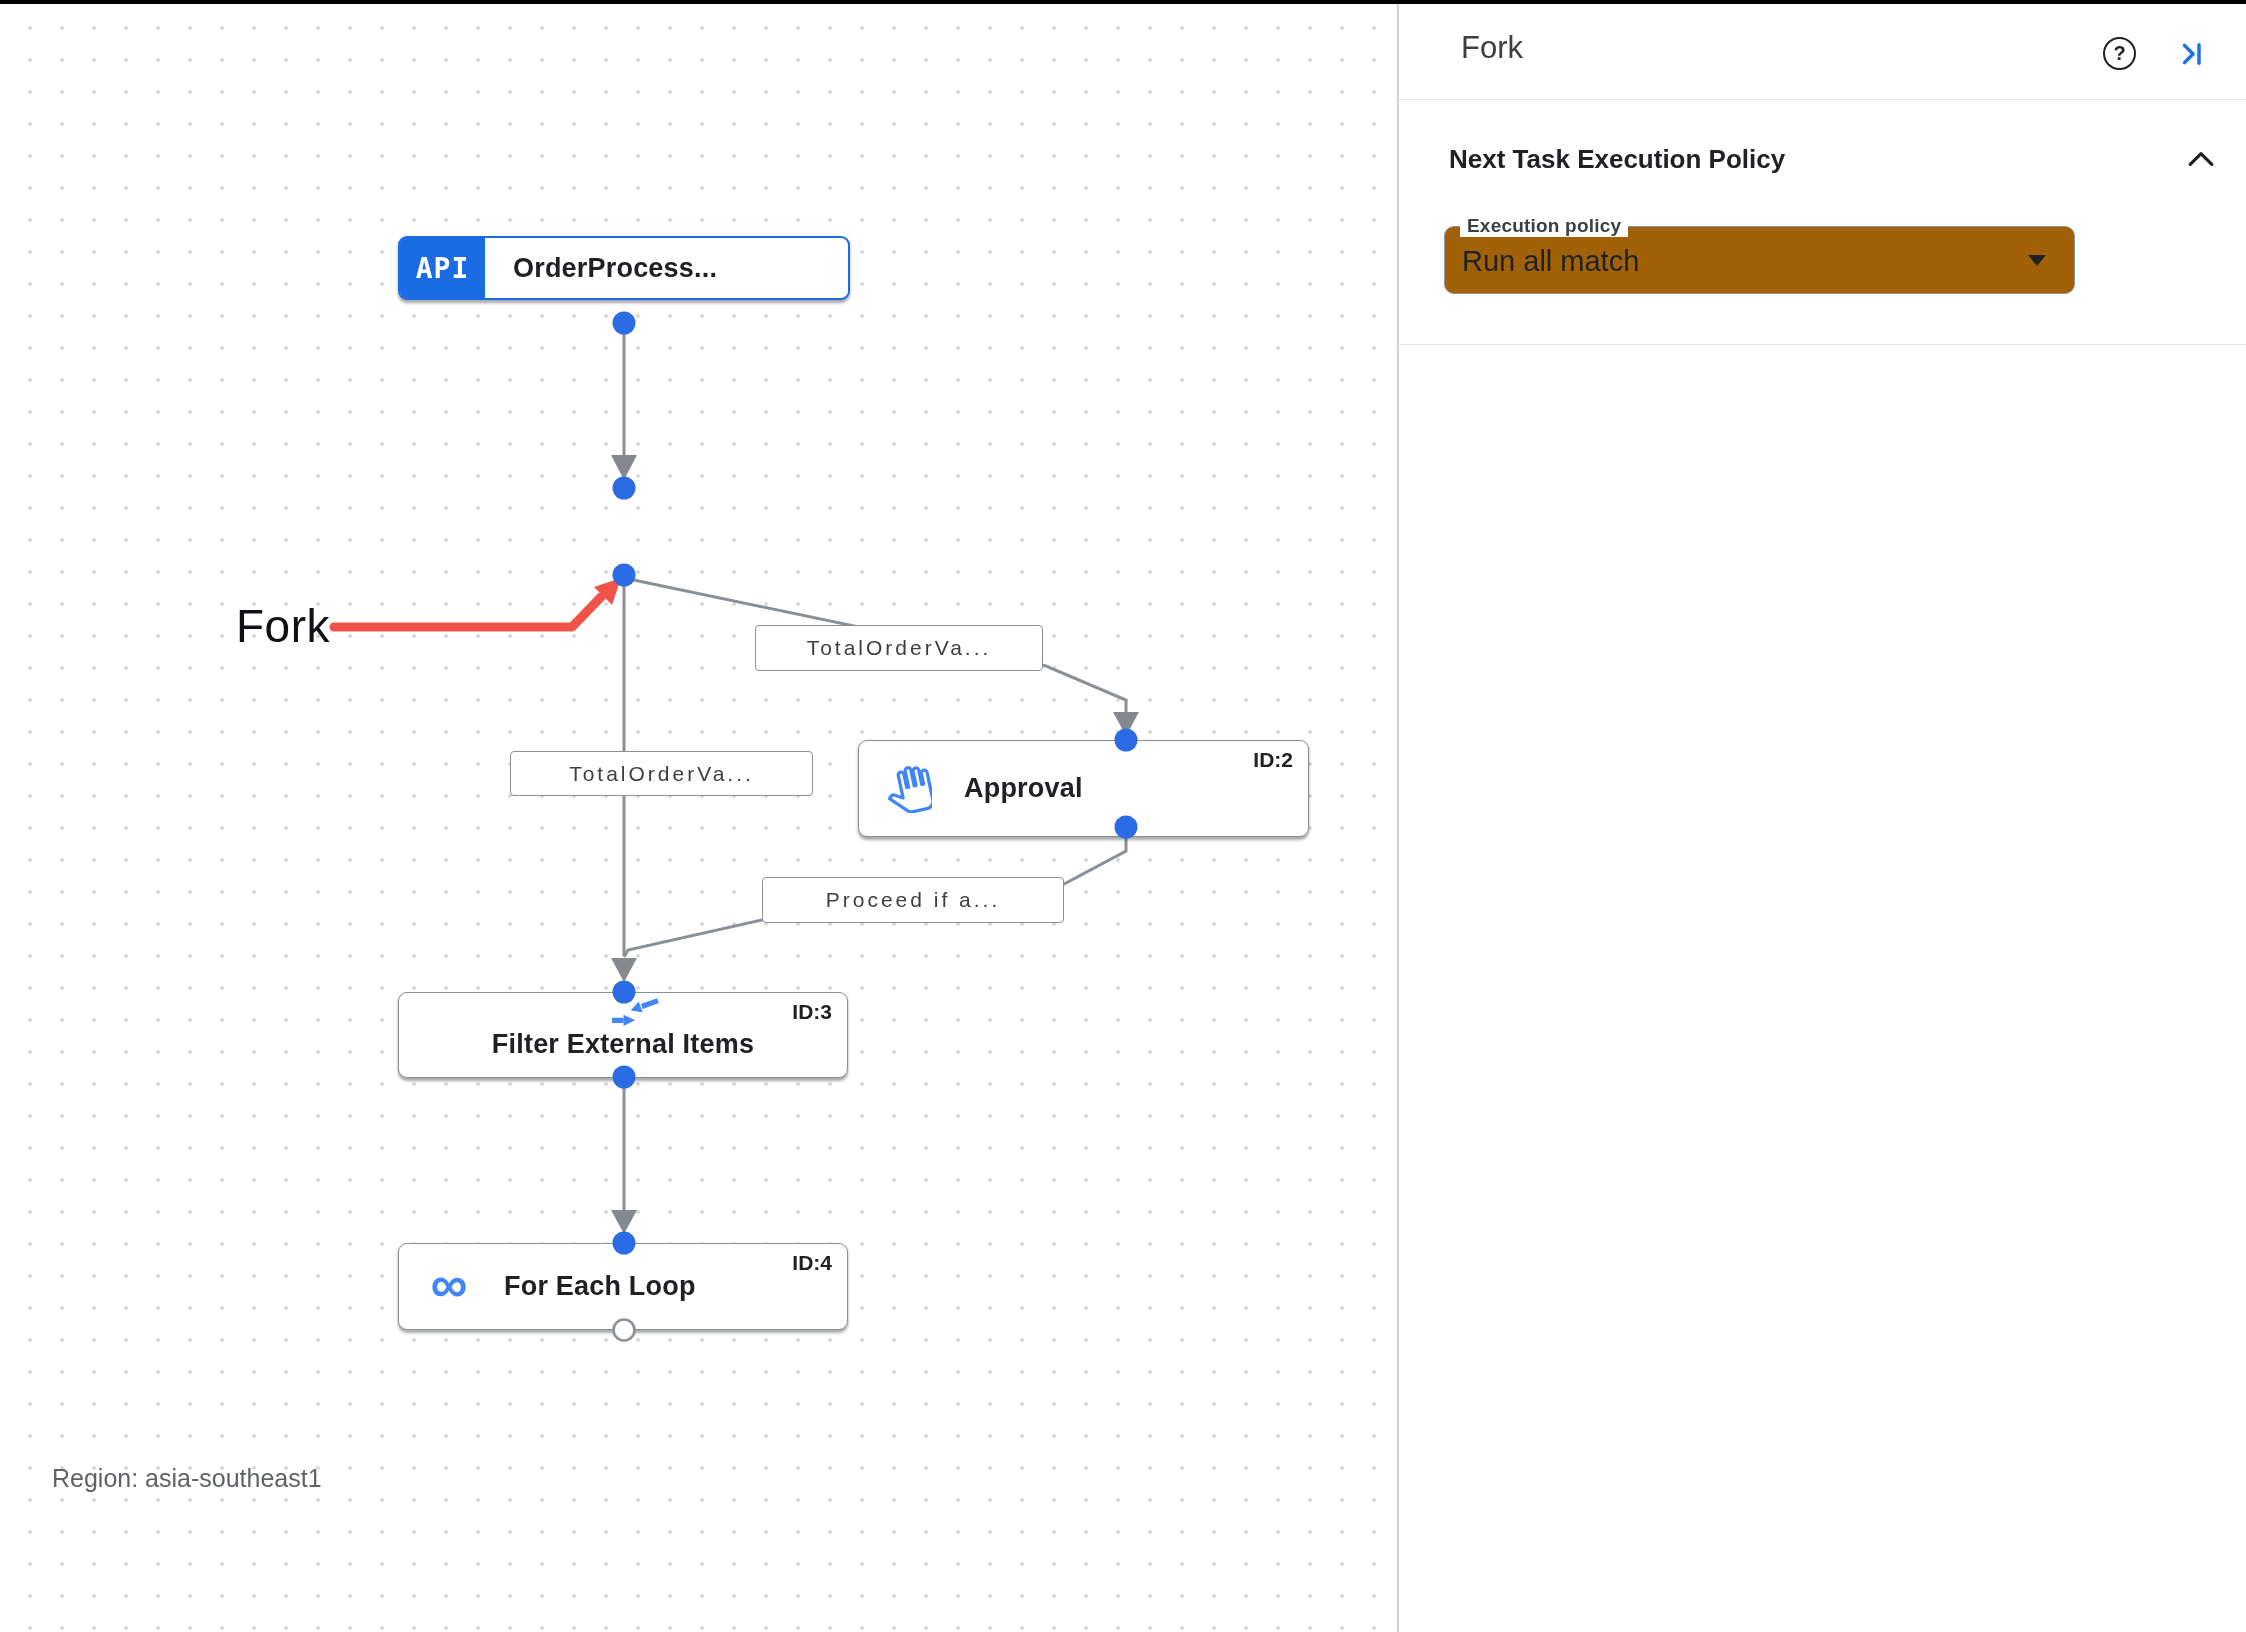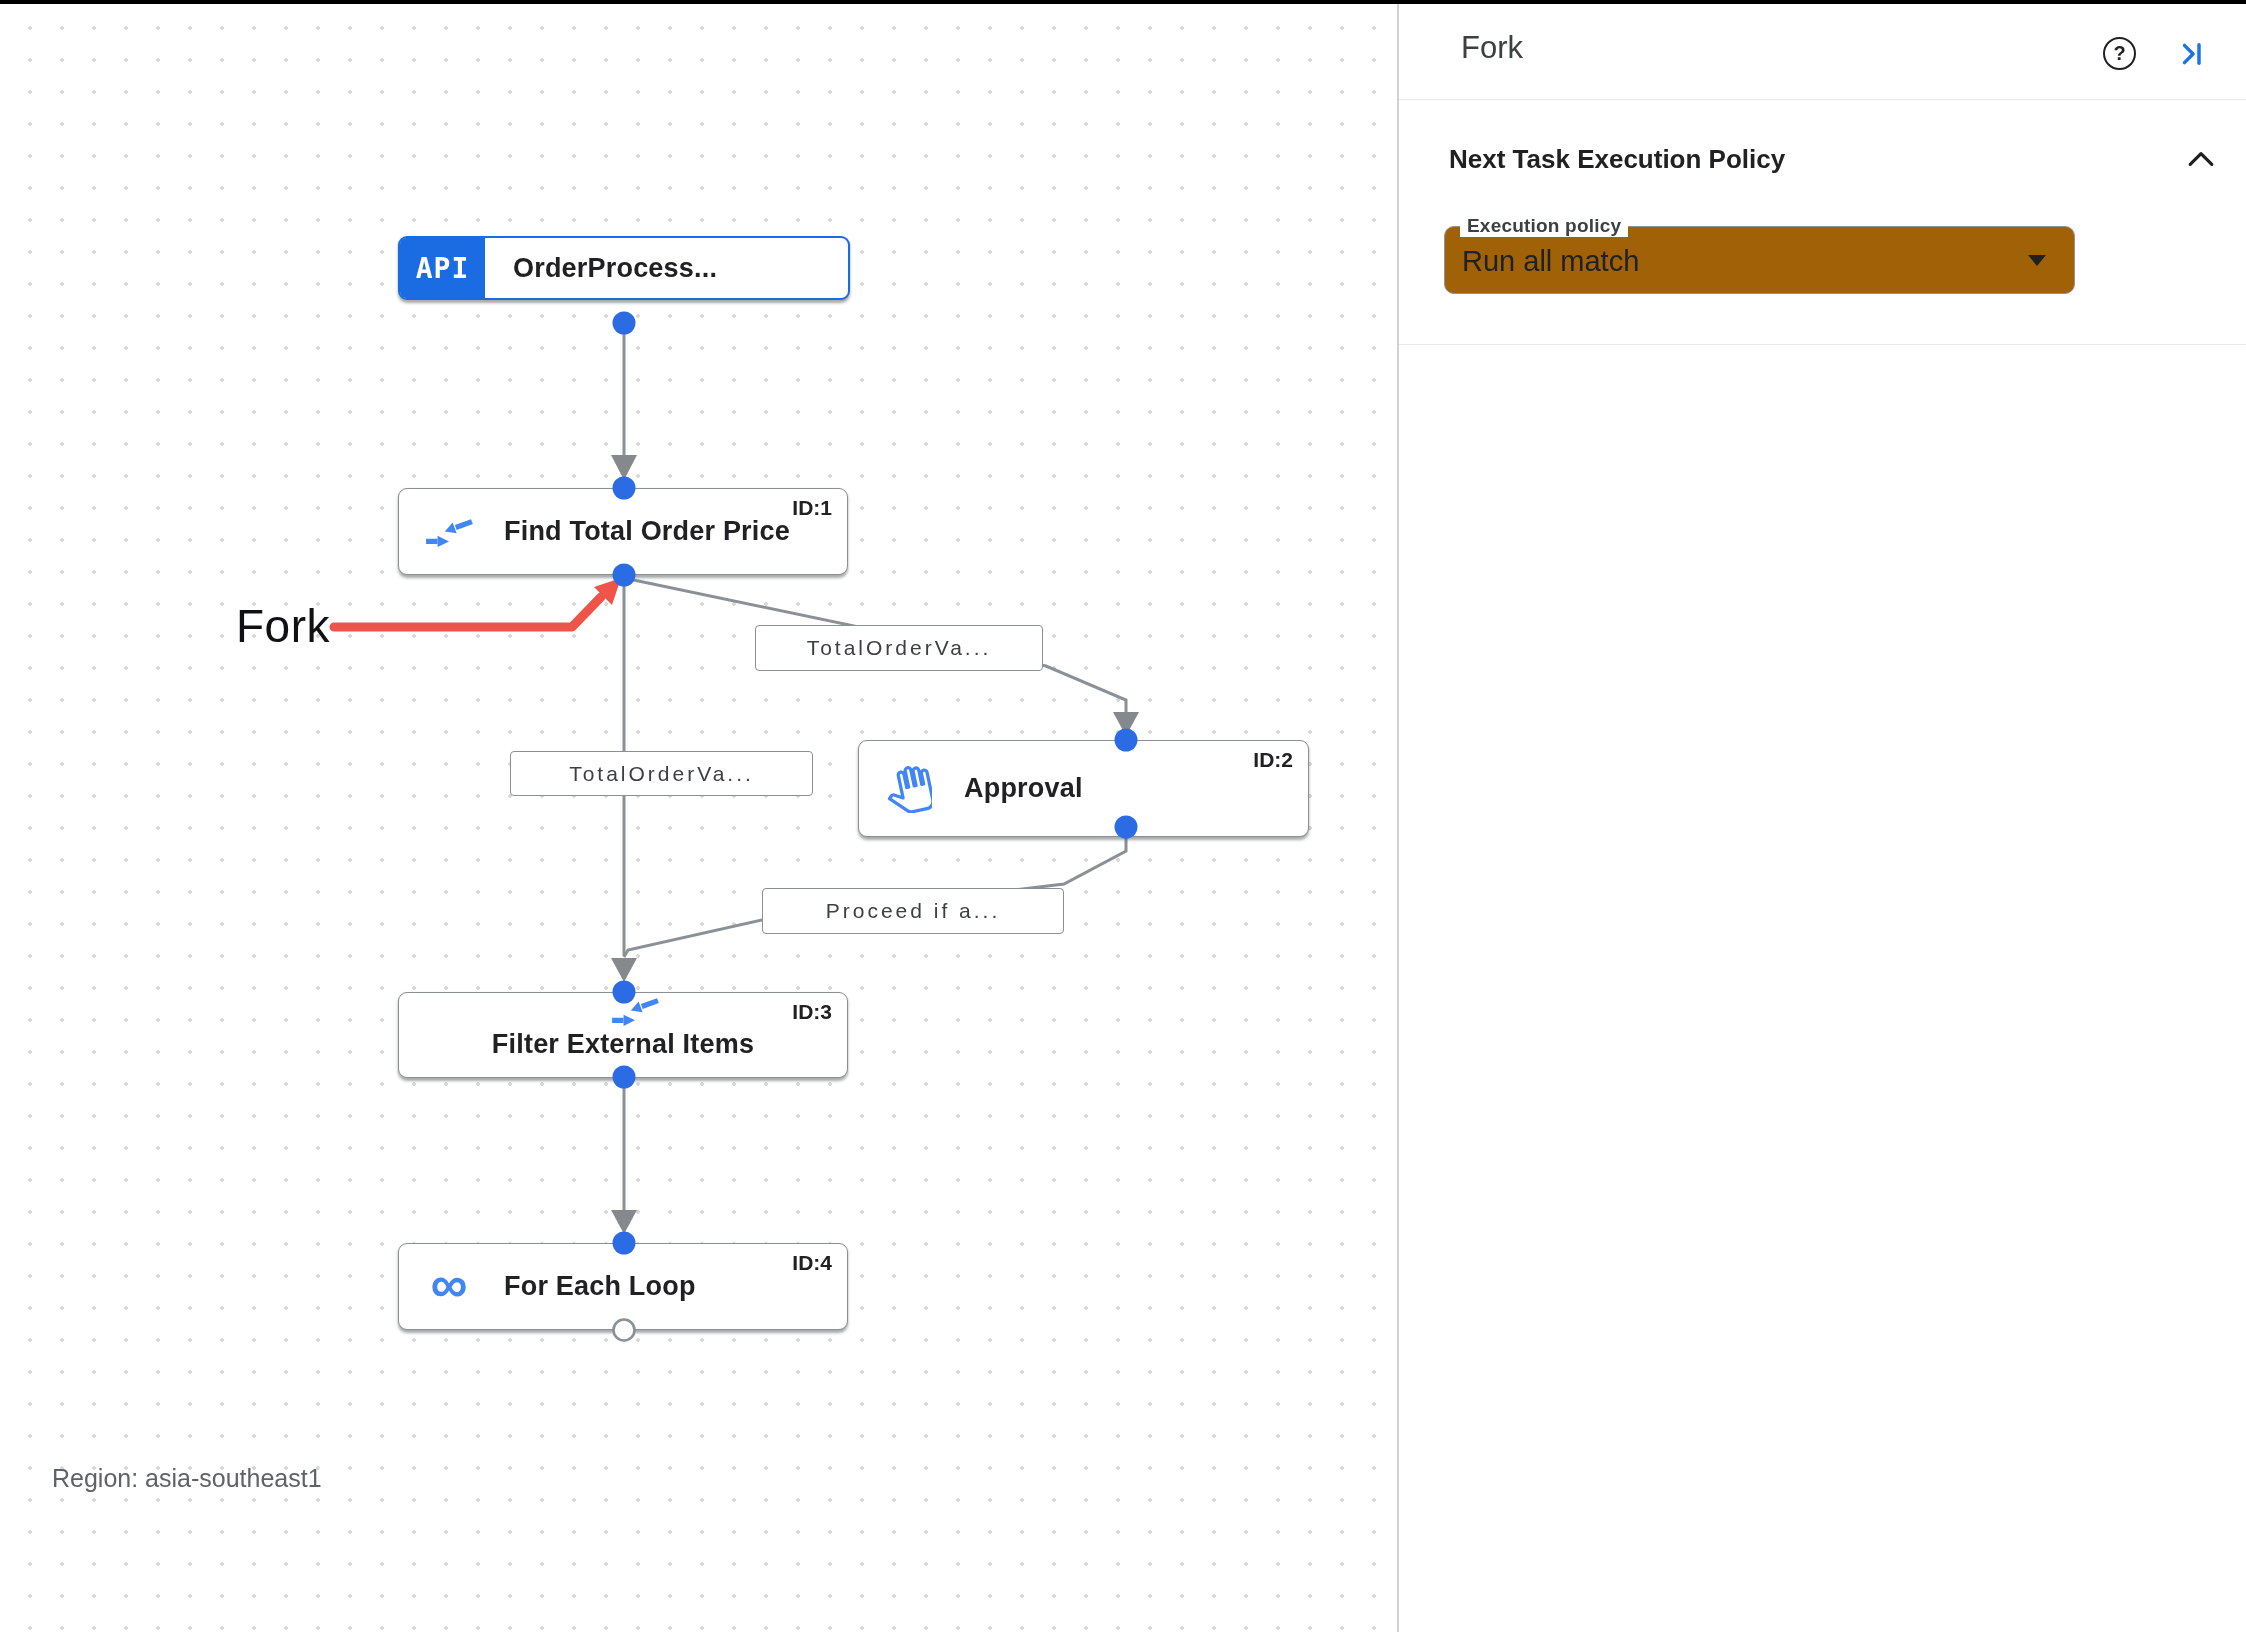--- a/index.html
+++ b/index.html
@@ -73,33 +73,20 @@
       <polygon points="611,1210 637,1210 624,1234"></polygon>
     </g>
   </svg>
 
   <div class="node selected" style="left:398px;top:236px;width:452px;height:64px;">
     <div class="badge">API</div>
     <div class="gap"></div>
     <div class="node-label">OrderProcess...</div>
   </div>
 
-  <div class="node" style="left:398px;top:488px;width:450px;height:87px;">
-    <div class="node-icon">
-      <svg width="50" height="36" viewBox="0 0 48 34" fill="none">
-        <path d="M46 7 L30.5 12.7" stroke="#4285f4" stroke-width="5"></path>
-        <polygon points="20,16.5 27.5,7.9 31.3,18.3" fill="#4285f4"></polygon>
-        <path d="M2 26 L13 26" stroke="#4285f4" stroke-width="5"></path>
-        <polygon points="24,26 13,20.5 13,31.5" fill="#4285f4"></polygon>
-      </svg>
-    </div>
-    <div class="gap"></div>
-    <div class="node-label">Find Total Order Price</div>
-    <div class="id-tag">ID:1</div>
-  </div>
 
   <div class="node" style="left:858px;top:740px;width:451px;height:97px;">
     <div class="node-icon">
       <svg width="46" height="48" viewBox="0 0 24 24" fill="none">
         <g transform="rotate(-12 12 12)">
           <path d="M23 5.5V20c0 2.2-1.8 4-4 4h-7.3c-1.08 0-2.1-.43-2.85-1.19L1 14.83s1.26-1.23 1.3-1.25c.22-.19.49-.29.79-.29.22 0 .42.06.6.16.04.01 4.31 2.46 4.31 2.46V4c0-.83.67-1.5 1.5-1.5S11 3.17 11 4v7h1V2.5c0-.83.67-1.5 1.5-1.5S15 1.67 15 2.5V11h1V3.5c0-.83.67-1.5 1.5-1.5s1.5.67 1.5 1.5V11h1V5.5c0-.83.67-1.5 1.5-1.5s1.5.67 1.5 1.5z" stroke="#4285f4" stroke-width="1.7" stroke-linejoin="round" fill="#fff"></path>
         </g>
       </svg>
     </div>
     <div class="gap"></div>
@@ -125,21 +112,21 @@
     <div class="node-icon">
       <span class="infinity">∞</span>
     </div>
     <div class="gap"></div>
     <div class="node-label">For Each Loop</div>
     <div class="id-tag">ID:4</div>
   </div>
 
   <div class="edge-label" style="left:755px;top:625px;width:288px;height:46px;">TotalOrderVa...</div>
   <div class="edge-label" style="left:510px;top:751px;width:303px;height:45px;">TotalOrderVa...</div>
-  <div class="edge-label" style="left:762px;top:877px;width:302px;height:46px;margin-top:11px;">Proceed if a...</div>
+  <div class="edge-label" style="left:762px;top:877px;width:302px;height:46px;">Proceed if a...</div>
 
   <div id="annotation-text">Fork</div>
 
   <div id="region-label">Region: asia-southeast1</div>
 
   <svg id="overlay" width="1397" height="1632">
     <polyline points="334,627 572,627 601,597" fill="none" stroke="#ee5548" stroke-width="9" stroke-linejoin="round" stroke-linecap="round"></polyline>
     <polygon points="621,578 594,587 612,605" fill="#ee5548"></polygon>
     <g fill="#2b6ce4">
       <circle cx="624" cy="323" r="11.5"></circle>

